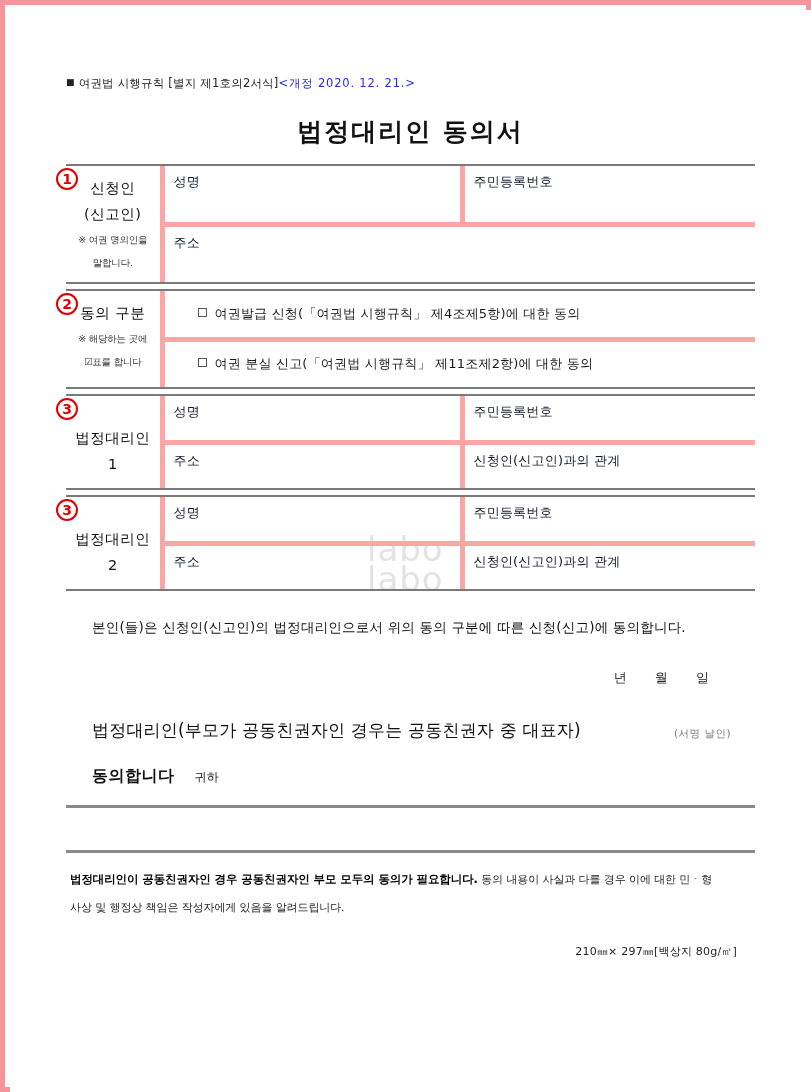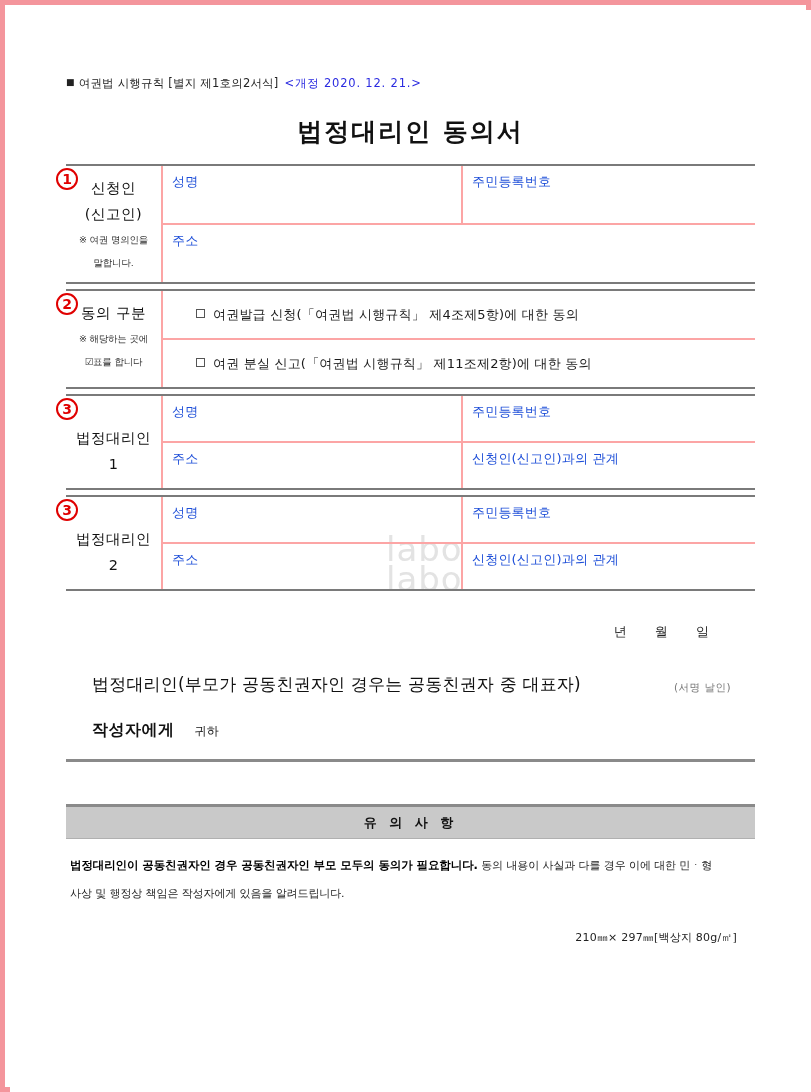--- a/index.html
+++ b/index.html
@@ -21,21 +21,21 @@
   }
   .sheet {
     position: absolute;
     left: 5px; top: 5px;
     width: 801px; height: 1082px;
     background: #ffffff;
     padding: 0;
   }
   .watermark {
     position: absolute;
-    left: 376px; top: 524px;
+    left: 357px; top: 524px;
     font-size: 34px;
     line-height: 30px;
     color: #e3e3e3;
     letter-spacing: 1px;
     font-family: "DejaVu Sans", "Liberation Sans", sans-serif;
     z-index: 0;
     user-select: none;
     pointer-events: none;
   }
   .content {
@@ -46,21 +46,21 @@
 
   
   .formhead {
     margin-top: 66px;
     font-size: 11.5px;
     color: #222;
     white-space: nowrap;
     letter-spacing: .2px;
   }
   .formhead .sq { font-size: 9px; vertical-align: 2px; margin-right: 4px; }
-  .formhead .rev { color: #2a2ae0; margin-left: 6px; letter-spacing: .8px; }
+  .formhead .rev { color: #2a2ae0; letter-spacing: .8px; }
 
   
   .doc-title {
     margin-top: 24px;
     text-align: center;
     font-size: 25px;
     font-weight: bold;
     letter-spacing: 2px;
     color: #111;
   }
@@ -72,21 +72,21 @@
     border-bottom: 2px solid #7a7a7a;
     position: relative;
   }
   .block.tight { margin-top: 5px; }
   .ftable {
     width: 100%;
     border-collapse: collapse;
     table-layout: fixed;
   }
   .ftable td {
-    border: 2px solid #fca5a5;
+    border: 5px solid #fca5a5;
     vertical-align: top;
     padding: 7px 9px 0 9px;
     font-size: 13px;
     color: #1a1a1a;
   }
   .ftable td.lbl-col {
     border-left: none;
     border-top: none;
     border-bottom: none;
     text-align: center;
@@ -131,21 +131,21 @@
     border: 2px solid #e00000;
     border-radius: 50%;
     color: #e00000;
     font-size: 14px;
     font-weight: bold;
     line-height: 19px;
     text-align: center;
     z-index: 5;
     background: transparent;
   }
-  .cell-h { font-size: 13px; color: #1d4ed8; letter-spacing: .2px; }
+  .cell-h { font-size: 13px; color: #0f172a; letter-spacing: .2px; }
   .cell-name  { height: 58px; }
   .cell-addr  { height: 58px; }
   .cell-addr2 { height: 46px; }
 
   
   .chk-row td { height: 48px; vertical-align: middle; padding-top: 0; }
   .chk-line {
     font-size: 13px;
     color: #1a1a1a;
     letter-spacing: .2px;
@@ -394,35 +394,35 @@
               <span class="cell-h">주소</span>
             </td>
             <td class="cell-addr2 norb">
               <span class="cell-h">신청인(신고인)과의 관계</span>
             </td>
           </tr>
         </tbody>
           </table>
       </div>
 
+      <div class="statement">본인(들)은 신청인(신고인)의 법정대리인으로서 위의 동의 구분에 따른 신청(신고)에 동의합니다.</div>
 
       <div class="dateline">년    월    일</div>
 
       <div class="sign-wrap">
         <div class="sign-rep">법정대리인(부모가 공동친권자인 경우는 공동친권자 중 대표자)</div>
         <div class="sign-seal">(서명 날인)</div>
         <div class="sign-to">
-          <span>작성자에게</span><span class="honor">귀하</span>
+          <span>동의합니다</span><span class="honor">귀하</span>
         </div>
       </div>
 
       <div class="hr-strong"></div>
 
       <div class="notice">
-        <div class="notice-title">유 의 사 항</div>
         <div class="notice-body">
           <b>법정대리인이 공동친권자인 경우 공동친권자인 부모 모두의 동의가 필요합니다.</b><span> 동의 내용이 사실과 다를 경우 이에 대한 민ㆍ형</span><br>
           <span>사상 및 행정상 책임은 작성자에게 있음을 알려드립니다.</span>
         </div>
       </div>
 
       <div class="papernote">210㎜× 297㎜[백상지 80g/㎡]</div>
 
     </div>
   </div>

